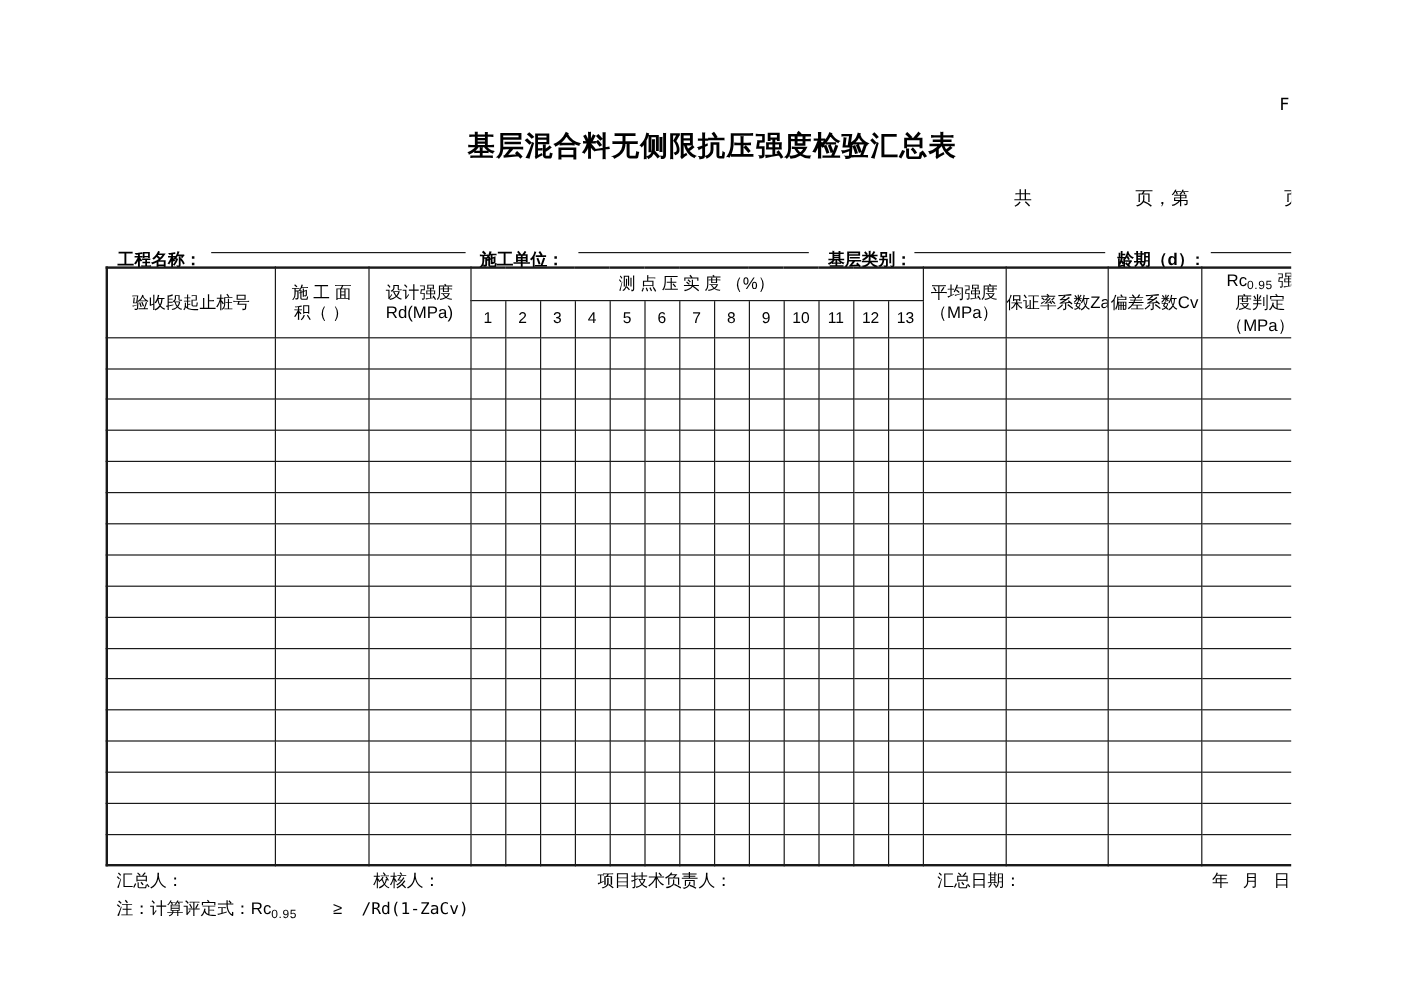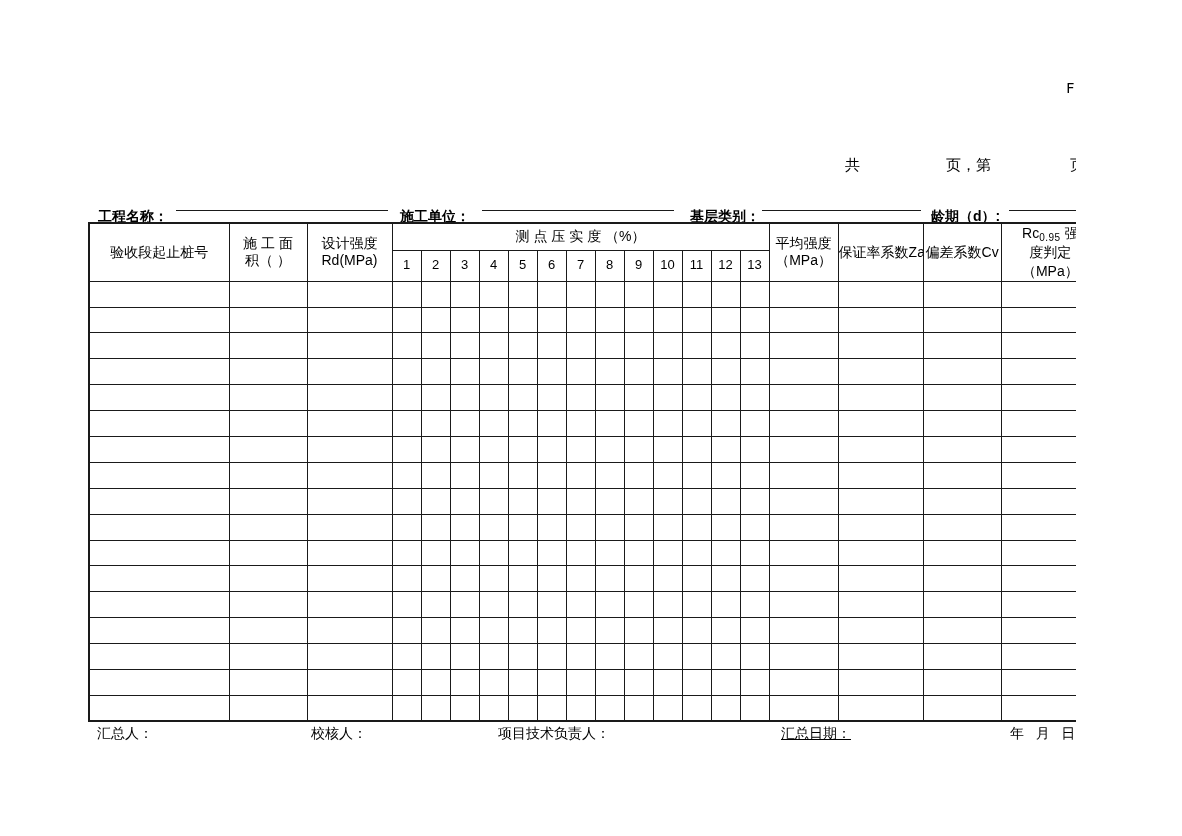--- a/index.html
+++ b/index.html
@@ -61,34 +61,35 @@
   .h-pre { white-space:pre-line; }
   .nowrap { white-space:nowrap; font-size:13.5px; }
   .sub { font-size:10px; position:relative; top:3px; letter-spacing:0.5px; }
   .rc-line { line-height:1.35; }
 
   .footer-line { position:absolute; top:725px; left:0; width:100%; font-size:14px; }
   .footer-line span { position:absolute; top:0; white-space:pre; }
   .f-sum   { left:97px; }
   .f-check { left:287px;margin-left:24px; }
   .f-tech  { left:498px; }
-  .f-date  { left:781px;text-decoration:underline; }
+  .f-date  { left:781px; }
   .f-ymd   { left:1010px; }
 
   .note-line { position:absolute; top:749px; left:97px; font-size:14px; white-space:nowrap; }
   .note-op  { margin-left:30px; }
   .note-formula { margin-left:16px; font-family:"DejaVu Sans Mono","Liberation Mono",monospace; font-size:13.5px; }
 </style>
 </head>
 <body>
 
 <div class="page">
 
   <div class="form-code">F16</div>
 
+  <h1 class="title">基层混合料无侧限抗压强度检验汇总表</h1>
 
   <div class="page-line">
     <span class="pl1">共</span>
     <span class="pl2">页，第</span>
     <span class="pl3">页</span>
   </div>
 
   <div class="info-line">
     <span class="lbl l1">工程名称：</span>
     <span class="blank b1"></span>
@@ -535,14 +536,17 @@
   </table>
 
   <div class="footer-line">
     <span class="f-sum">汇总人：</span>
     <span class="f-check">校核人：</span>
     <span class="f-tech">项目技术负责人：</span>
     <span class="f-date">汇总日期：</span>
     <span class="f-ymd">年   月   日</span>
   </div>
 
+  <div class="note-line">
+    <span>注：计算评定式：Rc</span><span class="sub">0.95</span><span class="note-op">≥</span><span class="note-formula">/Rd(1-ZaCv)</span>
+  </div>
 
 </div>
 
 </body></html>

